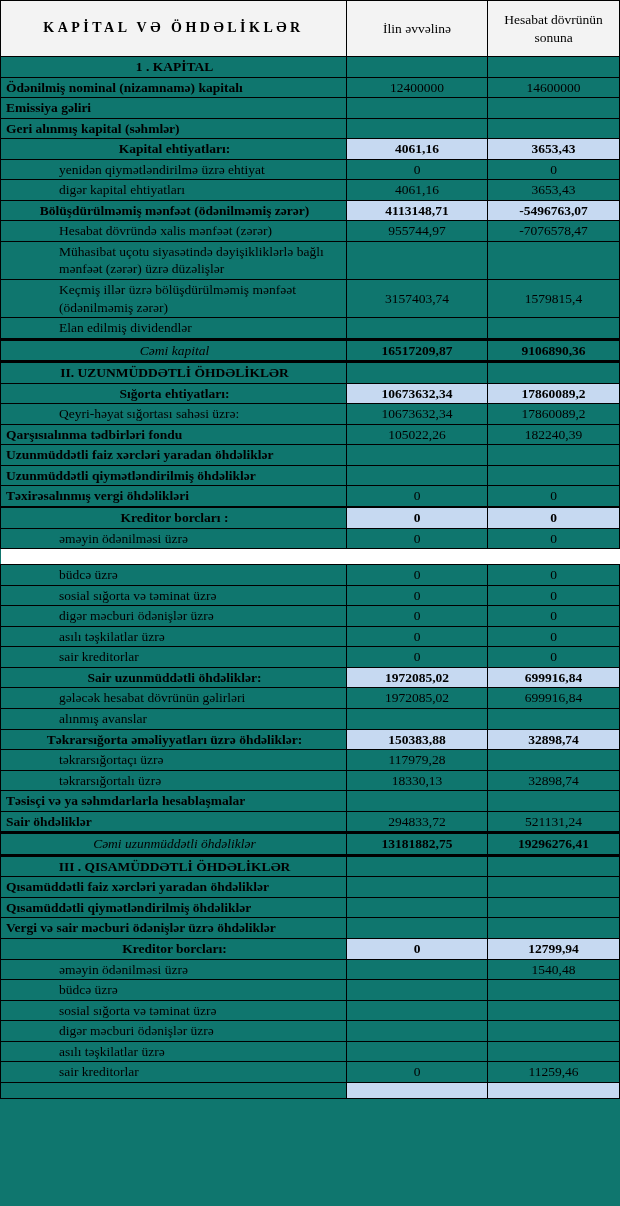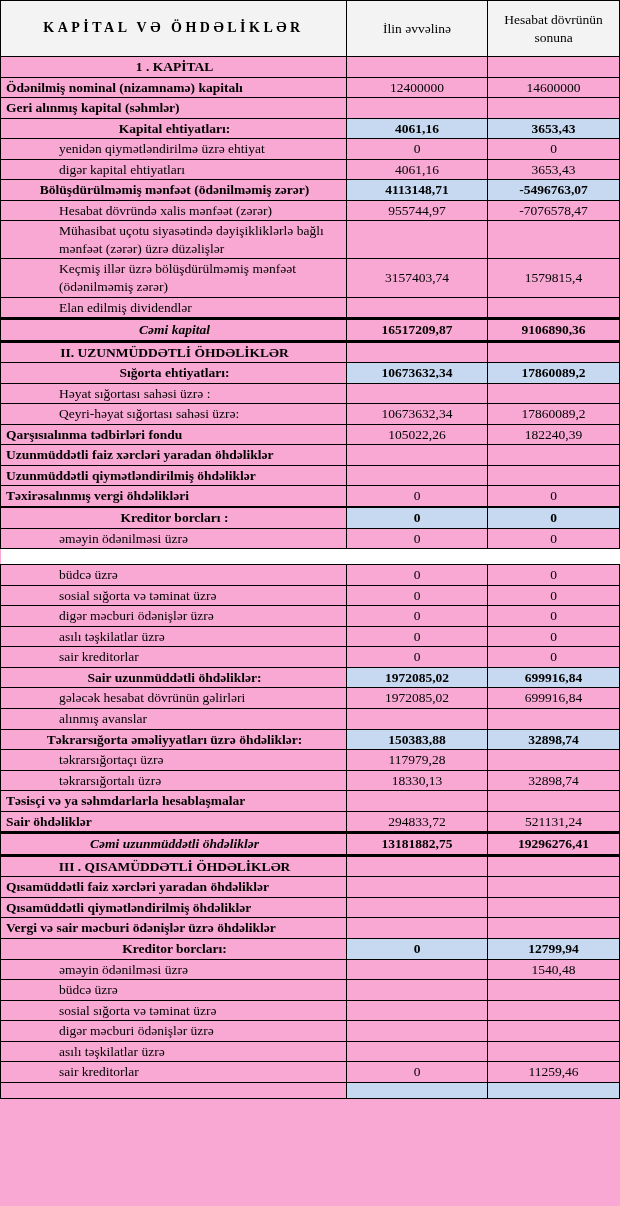--- a/index.html
+++ b/index.html
@@ -5,21 +5,21 @@
   * { box-sizing: border-box; margin: 0; padding: 0; }
   html, body { background: #ffffff; }
   body {
     font-family: "Liberation Serif", "DejaVu Serif", serif;
     color: #000;
   }
   .page {
     width: 620px;
     height: 1206px;
     overflow: hidden;
-    background: #f9a8d4;
+    background: #0f766e;
     position: relative;
   }
   table.bstable {
     border-collapse: collapse;
     table-layout: fixed;
     width: 619px;
     margin: 0;
   }
   col.c-label { width: 346px; }
   col.c-v1 { width: 141px; }
@@ -48,21 +48,21 @@
   td.label { text-align: left; padding-left: 5px; }
   td.val { text-align: center; }
 
   
   .r-section .label { text-align: center; font-weight: bold; font-size: 13.5px; }
   .r-bold .label { font-weight: bold; }
   .r-indent .label { padding-left: 58px; }
   .r-highlight .label { font-weight: bold; text-align: center; }
   .r-highlight .val { background: #c6d9f1; font-weight: bold; }
   .r-total td { border-top: 3px solid #000; border-bottom: 3px solid #000; }
-  .r-total .label { font-weight: bold; font-style: italic; text-align: center; }
+  .r-total .label { font-weight: normal; font-style: italic; text-align: center; }
   .r-total .val { font-weight: bold; }
   .r-thicktop td { border-top: 2px solid #000; }
   .r-tall { height: 57px; padding-left: 16px; }
   .r-tall2 { height: 38px; }
   .r-partial { height: 20px; }
   .r-partial .val { background: #c6d9f1; }
   tr.r-gap { height: 24px; }
   tr.r-gap td { border: none; background: #fff; }
 </style>
 </head>
@@ -87,20 +87,25 @@
           <td class="label">1 . KAPİTAL</td>
           <td class="val"></td>
           <td class="val"></td>
         </tr>
         <tr class="r-bold">
           <td class="label">Ödənilmiş nominal (nizamnamə) kapitalı</td>
           <td class="val">12400000</td>
           <td class="val">14600000</td>
         </tr>
         <tr class="r-bold">
+          <td class="label">Emissiya gəliri</td>
+          <td class="val"></td>
+          <td class="val"></td>
+        </tr>
+        <tr class="r-bold">
           <td class="label">Geri alınmış kapital (səhmlər)</td>
           <td class="val"></td>
           <td class="val"></td>
         </tr>
         <tr class="r-highlight">
           <td class="label">Kapital ehtiyatları:</td>
           <td class="val">4061,16</td>
           <td class="val">3653,43</td>
         </tr>
         <tr class="r-indent">
@@ -145,25 +150,20 @@
         </tr>
         <tr class="r-section">
           <td class="label">II. UZUNMÜDDƏTLİ ÖHDƏLİKLƏR</td>
           <td class="val"></td>
           <td class="val"></td>
         </tr>
         <tr class="r-highlight">
           <td class="label">Sığorta ehtiyatları:</td>
           <td class="val">10673632,34</td>
           <td class="val">17860089,2</td>
-        </tr>
-        <tr class="r-indent">
-          <td class="label">Həyat sığortası sahəsi üzrə :</td>
-          <td class="val"></td>
-          <td class="val"></td>
         </tr>
         <tr class="r-indent">
           <td class="label">Qeyri-həyat sığortası sahəsi üzrə:</td>
           <td class="val">10673632,34</td>
           <td class="val">17860089,2</td>
         </tr>
         <tr class="r-bold">
           <td class="label">Qarşısıalınma tədbirləri fondu</td>
           <td class="val">105022,26</td>
           <td class="val">182240,39</td>

